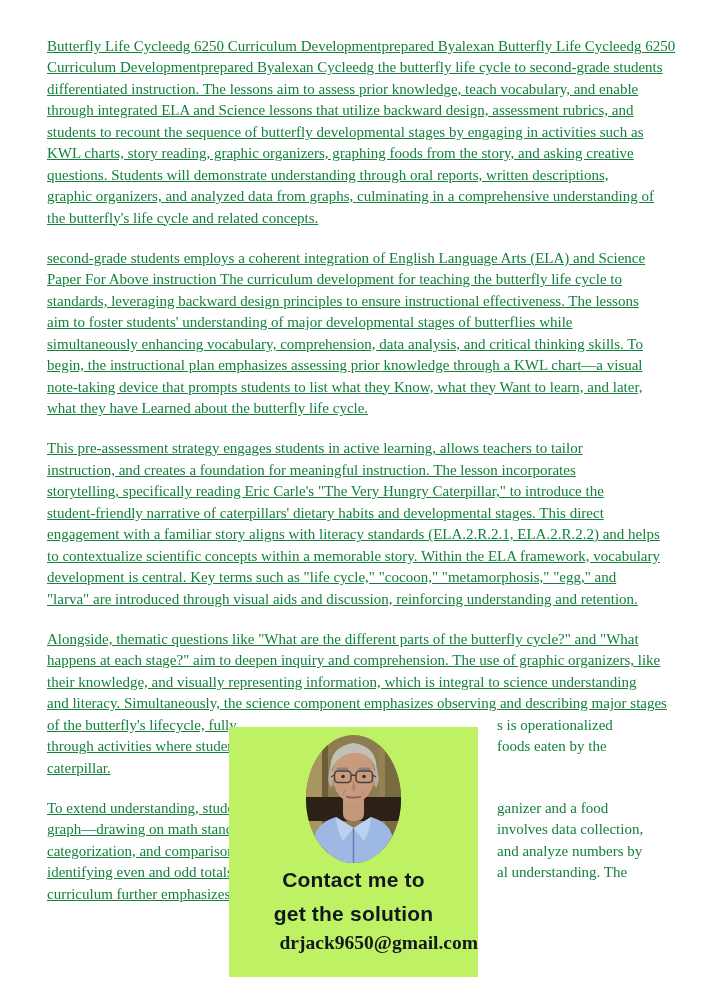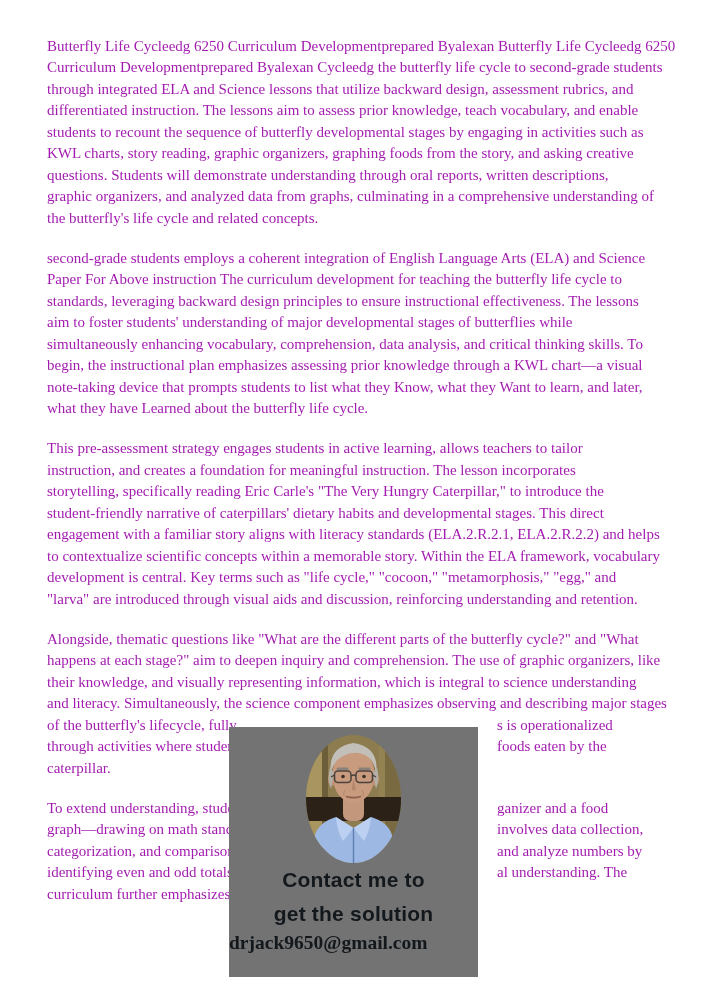--- a/index.html
+++ b/index.html
@@ -5,21 +5,21 @@
   html, body { margin:0; padding:0; }
   body {
     width:708px; height:1000px;
     background:#ffffff;
     position:relative;
     overflow:hidden;
     font-family:"Liberation Serif", serif;
   }
   #doc {
     position:absolute; left:47px; top:36px; width:615px;
-    font-size:15px; color:#a21caf;
+    font-size:15px; color:#15803d;text-decoration:underline;
   }
   .para { margin:0 0 19px 0; }
   .line {
     position:relative;
     height:21.45px; line-height:21.45px;
     white-space:pre;
   }
   .frag-right { position:absolute; left:434px; top:0; white-space:pre;margin-left:16px; }
   .overlay {
     position:absolute; left:229px; top:727px;
@@ -31,34 +31,34 @@
   }
   .contact {
     position:absolute; top:136px; left:0; right:0;
     text-align:center;
     font-family:"Liberation Sans", sans-serif;
     font-weight:bold; font-size:21px; line-height:34px;
     letter-spacing:0.2px;
   }
   .email {
     position:absolute; top:205px; left:0; right:0;
-    text-align:left;
+    text-align:right;
     font-family:"Liberation Serif", serif;
     font-weight:bold; font-size:19.5px;
   }
 </style>
 </head>
 <body>
 
 <div id="doc">
     <div class="para">
       <div class="line">Butterfly Life Cycleedg 6250 Curriculum Developmentprepared Byalexan Butterfly Life Cycleedg 6250</div>
       <div class="line">Curriculum Developmentprepared Byalexan Cycleedg the butterfly life cycle to second-grade students</div>
+      <div class="line">differentiated instruction. The lessons aim to assess prior knowledge, teach vocabulary, and enable</div>
       <div class="line">through integrated ELA and Science lessons that utilize backward design, assessment rubrics, and</div>
-      <div class="line">differentiated instruction. The lessons aim to assess prior knowledge, teach vocabulary, and enable</div>
       <div class="line">students to recount the sequence of butterfly developmental stages by engaging in activities such as</div>
       <div class="line">KWL charts, story reading, graphic organizers, graphing foods from the story, and asking creative</div>
       <div class="line">questions. Students will demonstrate understanding through oral reports, written descriptions,</div>
       <div class="line">graphic organizers, and analyzed data from graphs, culminating in a comprehensive understanding of</div>
       <div class="line">the butterfly's life cycle and related concepts.</div>
     </div>
     <div class="para">
       <div class="line">second-grade students employs a coherent integration of English Language Arts (ELA) and Science</div>
       <div class="line">Paper For Above instruction The curriculum development for teaching the butterfly life cycle to</div>
       <div class="line">standards, leveraging backward design principles to ensure instructional effectiveness. The lessons</div>
@@ -89,21 +89,21 @@
     </div>
     <div class="para">
       <div class="line"><span>To extend understanding, studen</span><span class="frag-right">ganizer and a food</span></div>
       <div class="line"><span>graph—drawing on math standa</span><span class="frag-right">involves data collection,</span></div>
       <div class="line"><span>categorization, and comparison.</span><span class="frag-right">and analyze numbers by</span></div>
       <div class="line"><span>identifying even and odd totals,</span><span class="frag-right">al understanding. The</span></div>
       <div class="line"><span>curriculum further emphasizes t</span></div>
     </div>
   </div>
 
-<div class="overlay" style="background: #737373; color: rgb(19, 24, 29);">
+<div class="overlay" style="background: #bef264; color: rgb(19, 24, 29);">
   <svg class="photo" viewBox="0 0 95 128" xmlns="http://www.w3.org/2000/svg">
     <defs>
       <clipPath id="pc">
           <ellipse cx="47.5" cy="64" rx="47.5" ry="64"></ellipse>
         </clipPath>
     </defs>
     <g clip-path="url(#pc)">
       <rect width="95" height="128" fill="#8d7c4f"></rect>
       <rect x="0" y="0" width="16" height="128" fill="#a8955f"></rect>
       <rect x="16" y="0" width="6" height="128" fill="#6d5e3a"></rect>

